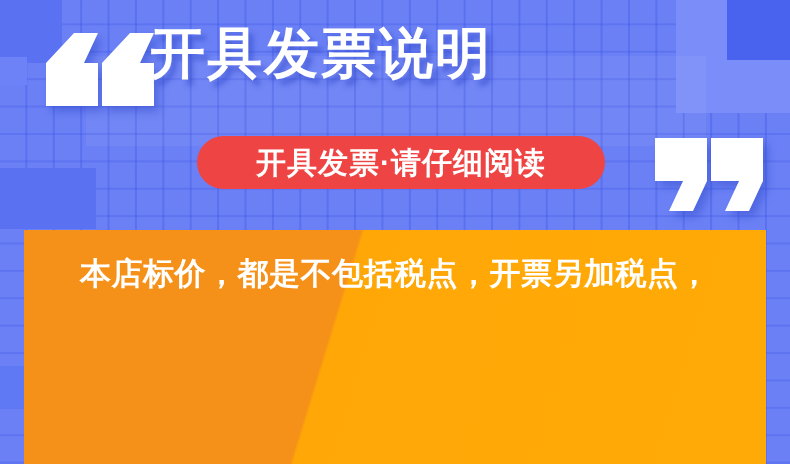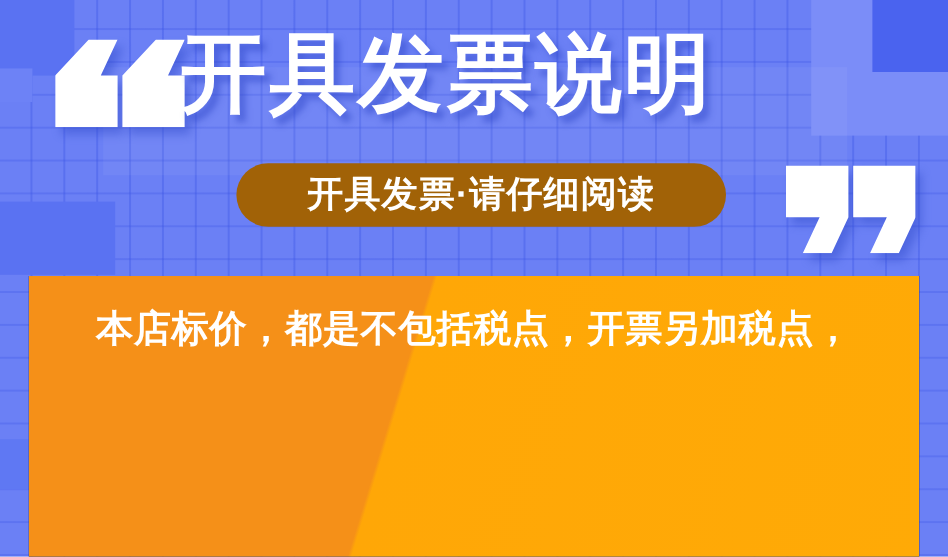--- a/index.html
+++ b/index.html
@@ -55,38 +55,38 @@
     filter: drop-shadow(5px 6px 4px rgba(45,70,200,0.45));
   }
   .quote-open  { left: 46px;  top: 33px; }
   .quote-close { left: 655px; top: 138px; }
 
   
   .headline {
     position: absolute;
     left: 150px;
     top: 26px;
-    font-size: 72px;
+    font-size: 55px;
     font-weight: bold;
     color: #ffffff;
     letter-spacing: 2px;
     line-height: 1;
     white-space: nowrap;
     text-shadow: 5px 6px 5px rgba(45,70,200,0.50);
   }
 
   
   .pill {
     position: absolute;
     left: 197px;
     top: 136px;
     width: 408px;
     height: 53px;
     border-radius: 27px;
-    background: #a16207;
+    background: #ef4444;
     display: flex;
     align-items: center;
     justify-content: center;
   }
   .pill-text {
     font-size: 30px;
     font-weight: bold;
     color: #ffffff;
     letter-spacing: 1px;
     line-height: 1;

